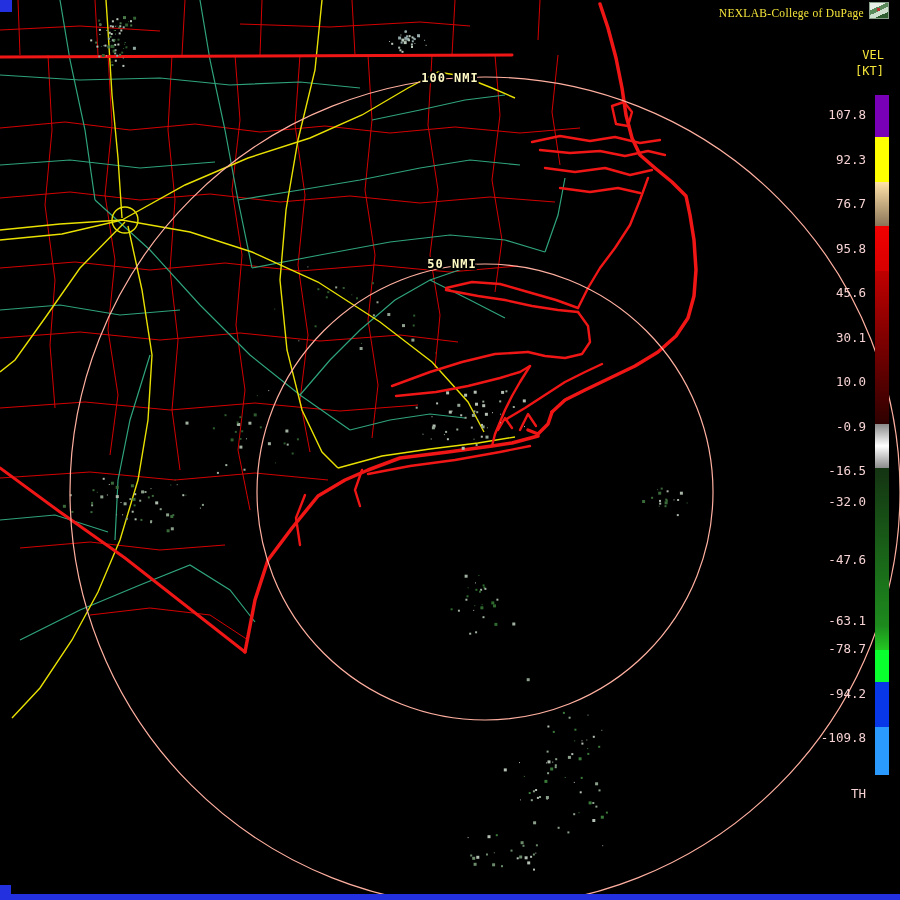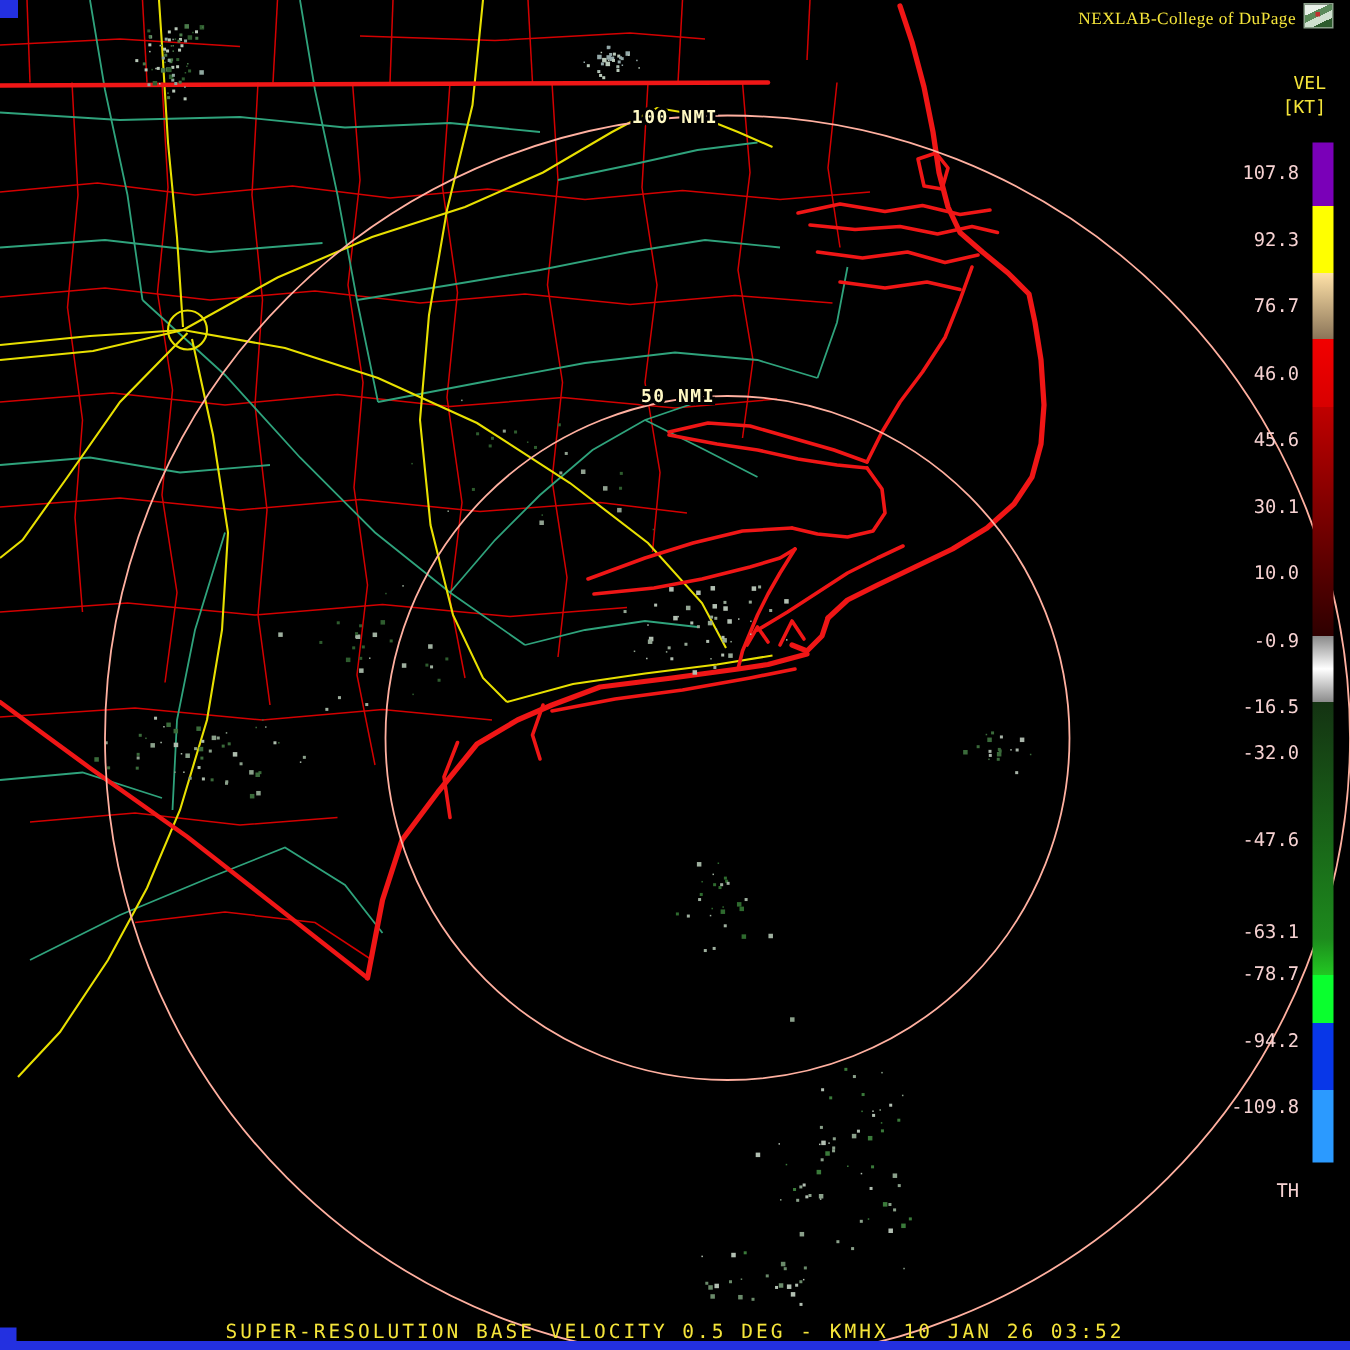--- a/index.html
+++ b/index.html
@@ -550,33 +550,32 @@
       <div class="dot"></div>
     </div>
 
   <div class="cb-title">VEL</div>
   <div class="cb-units">[KT]</div>
   <div class="cb-bar" style="background: linear-gradient(rgb(122, 0, 184) 0%, rgb(122, 0, 184) 6.2%, rgb(255, 255, 0) 6.2%, rgb(255, 255, 0) 12.8%, rgb(255, 226, 168) 12.8%, rgb(138, 116, 88) 19.3%, rgb(242, 0, 0) 19.3%, rgb(216, 0, 0) 25.9%, rgb(192, 0, 0) 25.9%, rgb(46, 0, 0) 48.4%, rgb(138, 138, 138) 48.4%, rgb(255, 255, 255) 51.6%, rgb(138, 138, 138) 54.9%, rgb(20, 51, 18) 54.9%, rgb(29, 138, 29) 78%, rgb(34, 200, 34) 81.6%, rgb(10, 255, 46) 81.6%, rgb(10, 255, 46) 86.3%, rgb(8, 55, 232) 86.3%, rgb(8, 55, 232) 92.9%, rgb(43, 154, 255) 92.9%, rgb(43, 154, 255) 100%);"></div>
 
   <div class="cb-tick" style="top:108px">107.8</div>
   <div class="cb-tick" style="top:153px">92.3</div>
   <div class="cb-tick" style="top:197px">76.7</div>
-  <div class="cb-tick" style="top:242px">46.0</div>
+  <div class="cb-tick" style="top:242px">95.8</div>
   <div class="cb-tick" style="top:286px">45.6</div>
   <div class="cb-tick" style="top:331px">30.1</div>
   <div class="cb-tick" style="top:375px">10.0</div>
   <div class="cb-tick" style="top:420px">-0.9</div>
   <div class="cb-tick" style="top:464px">-16.5</div>
   <div class="cb-tick" style="top:495px">-32.0</div>
   <div class="cb-tick" style="top:553px">-47.6</div>
   <div class="cb-tick" style="top:614px">-63.1</div>
   <div class="cb-tick" style="top:642px">-78.7</div>
   <div class="cb-tick" style="top:687px">-94.2</div>
   <div class="cb-tick" style="top:731px">-109.8</div>
   <div class="cb-th">TH</div>
 
-  <div class="footer">SUPER-RESOLUTION BASE VELOCITY 0.5 DEG - KMHX 10 JAN 26 03:52</div>
 
   <div class="bottom-strip"></div>
   <div class="corner tl"></div>
   <div class="corner bl"></div>
 
 </div>
 
 </body></html>

